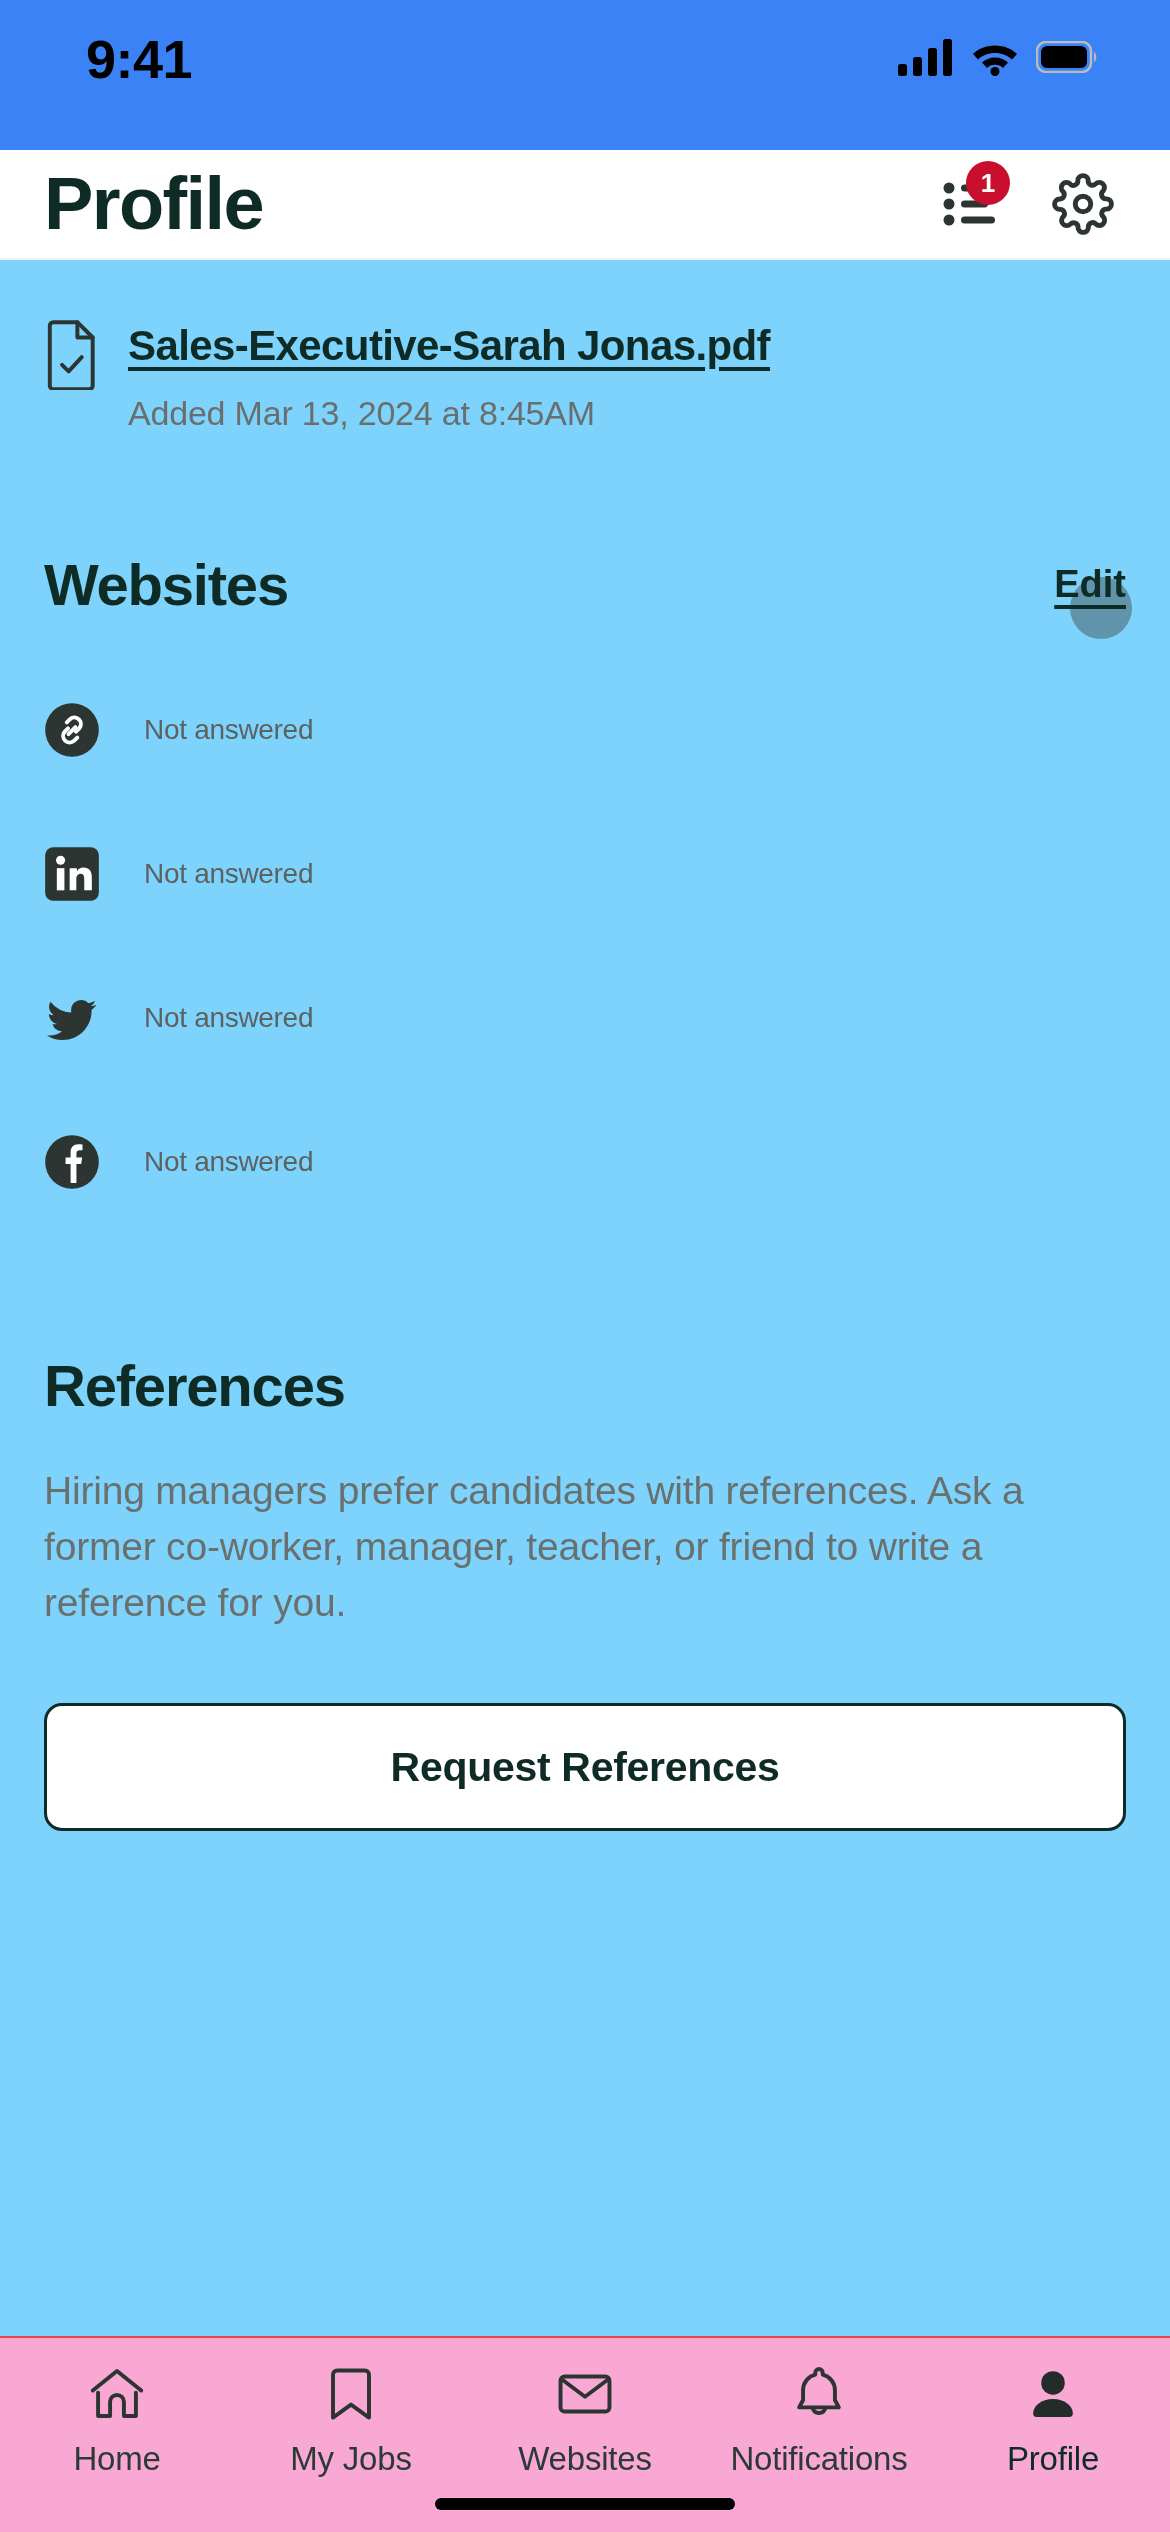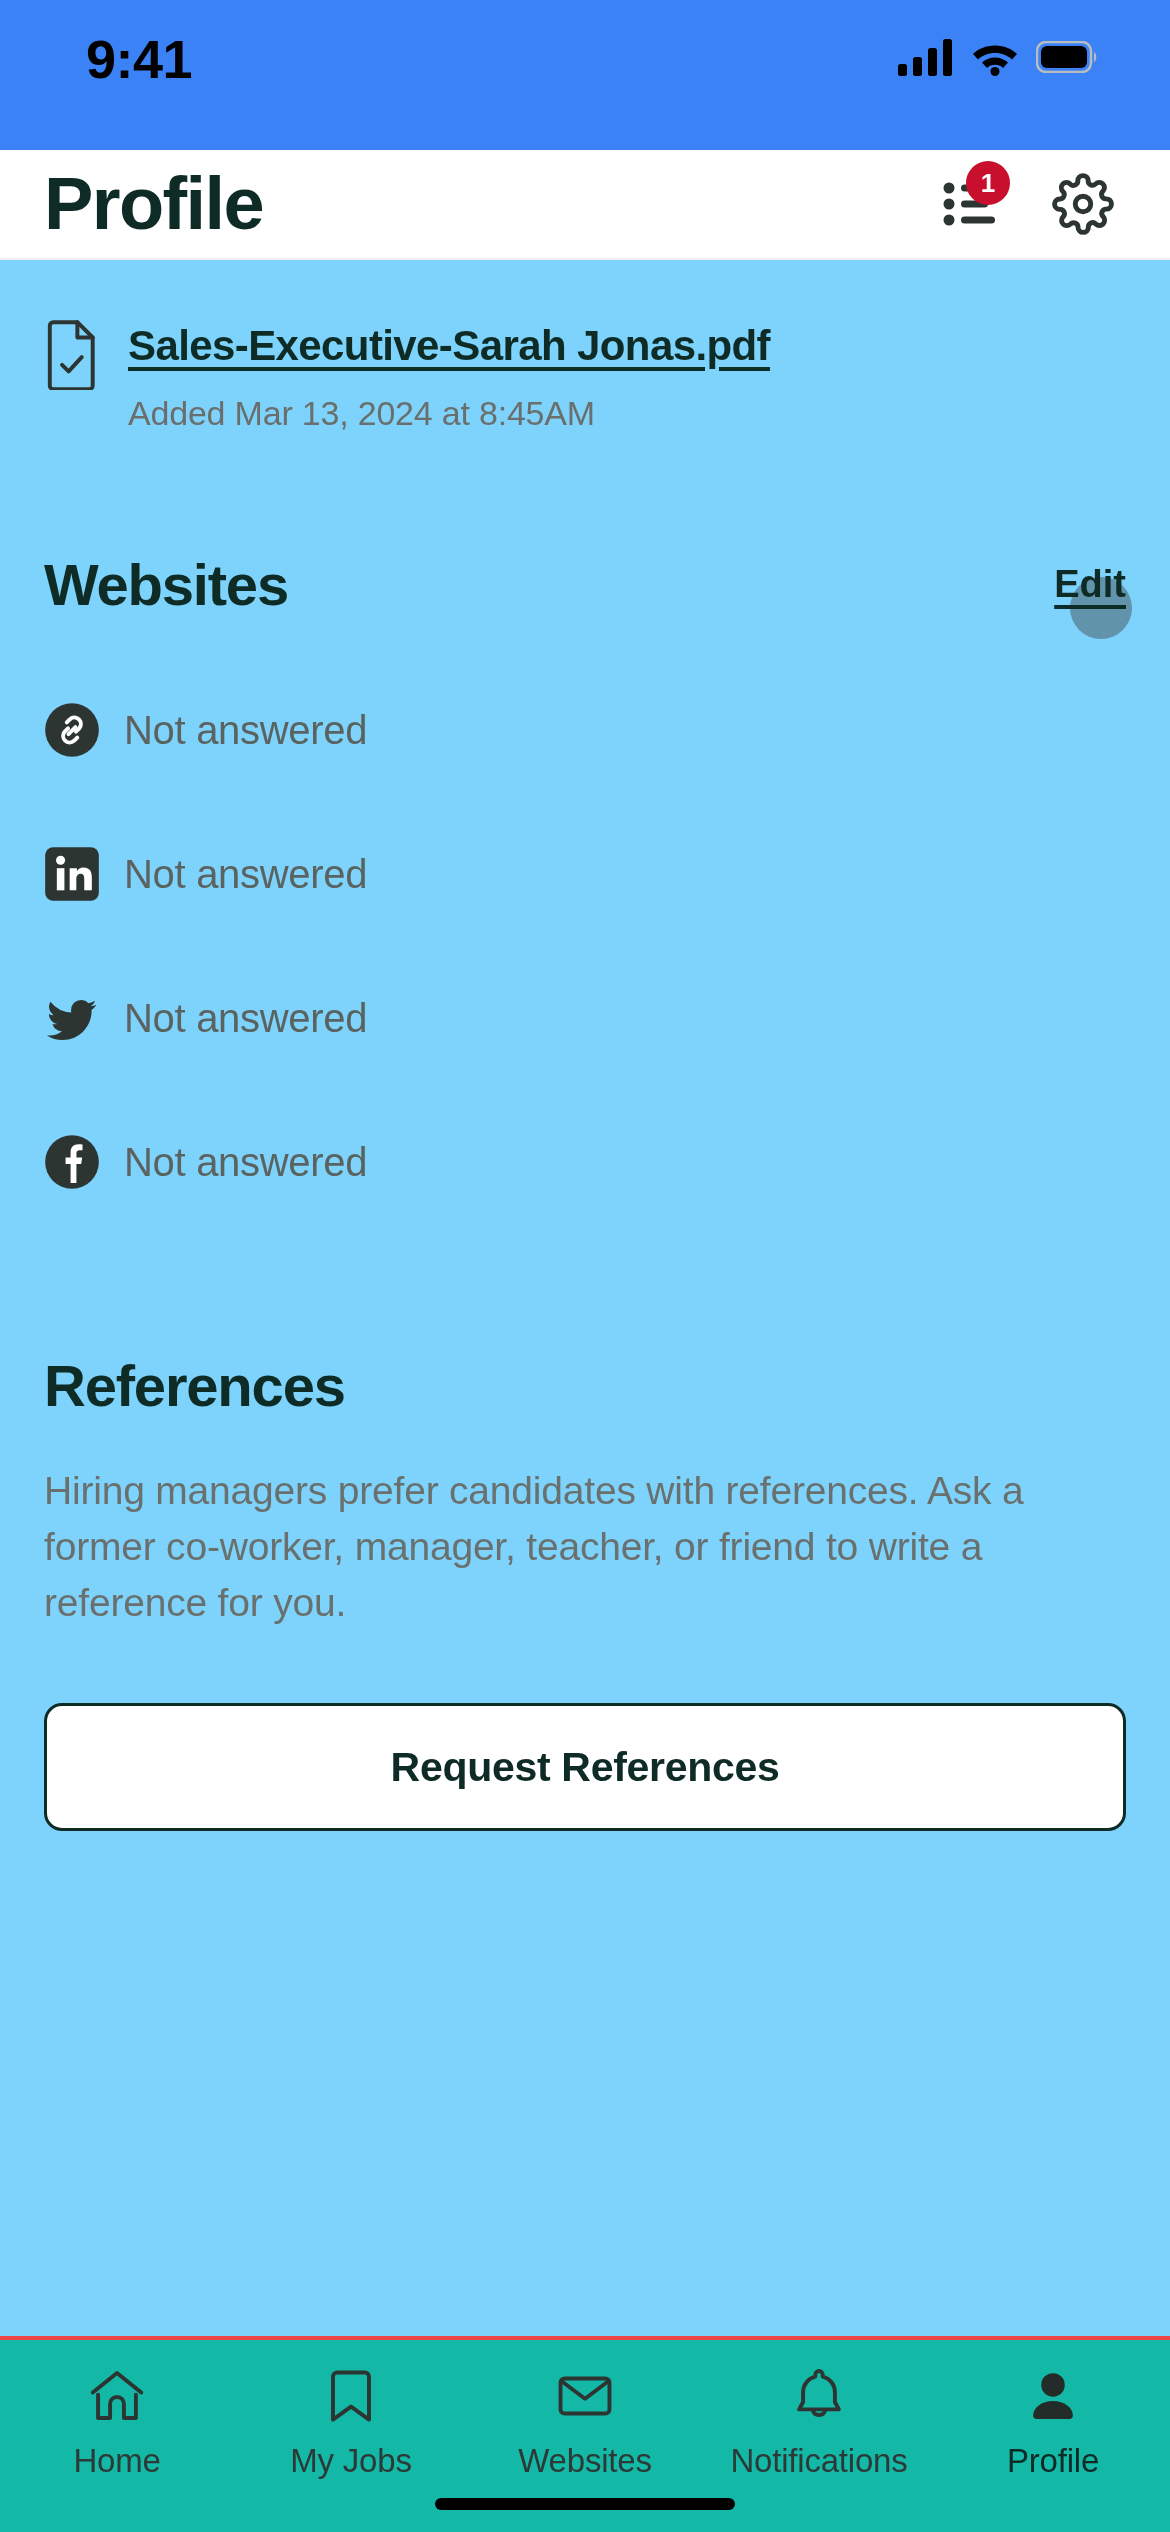--- a/index.html
+++ b/index.html
@@ -59,33 +59,33 @@
     position:relative; z-index:3;
   }
   .edit-wrap { position:relative; display:flex; align-items:center; }
   .touch-dot {
     position:absolute; width:62px; height:62px; border-radius:50%;
     background:rgba(60,60,60,0.42); left:16px; top:14px; z-index:2;
   }
 
   .web-list { margin-top:40px; }
   .web-row { display:flex; align-items:center; gap:24px; height:144px; }
-  .web-label { font-size:40px; color:#5A6360; letter-spacing:-0.3px; }
+  .web-label { font-size:28px; color:#5A6360; letter-spacing:-0.3px;margin-left:20px; }
 
   .ref-body { margin-top:44px; font-size:39px; line-height:1.44; color:#6A706E; letter-spacing:-0.2px; }
 
   .btn-outline {
     margin-top:72px; width:100%; height:128px; border:3px solid #0E2B26; border-radius:18px;
     background:#ffffff; display:flex; align-items:center; justify-content:center;
     font-size:41px; font-weight:700; color:#0E2B26; letter-spacing:-0.3px;
   }
 
   
   .tabbar {
-    flex:0 0 196px; border-top:4px solid #ef4444; background:#14b8a6;
+    flex:0 0 196px; border-top:2px solid #ef4444; background:#f9a8d4;
     display:flex; align-items:flex-start; padding-top:26px;
   }
   .tab { flex:1 1 0; display:flex; flex-direction:column; align-items:center; gap:16px; }
   .tab-label { font-size:33px; color:#2B3A36; letter-spacing:-0.2px; }
   .tab.active .tab-label { color:#0E2B26; }
 
   .home-indicator {
     position:absolute; left:50%; transform:translateX(-50%);
     bottom:22px; width:300px; height:12px; border-radius:8px; background:#000;
   }

